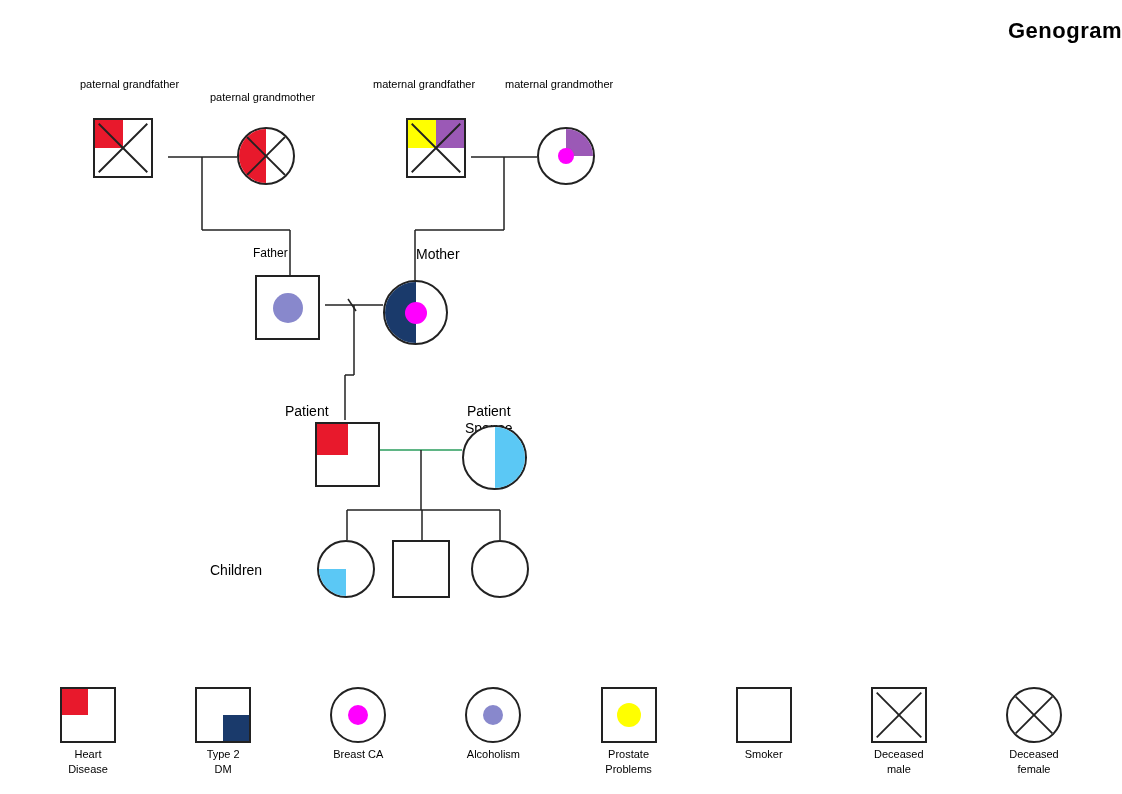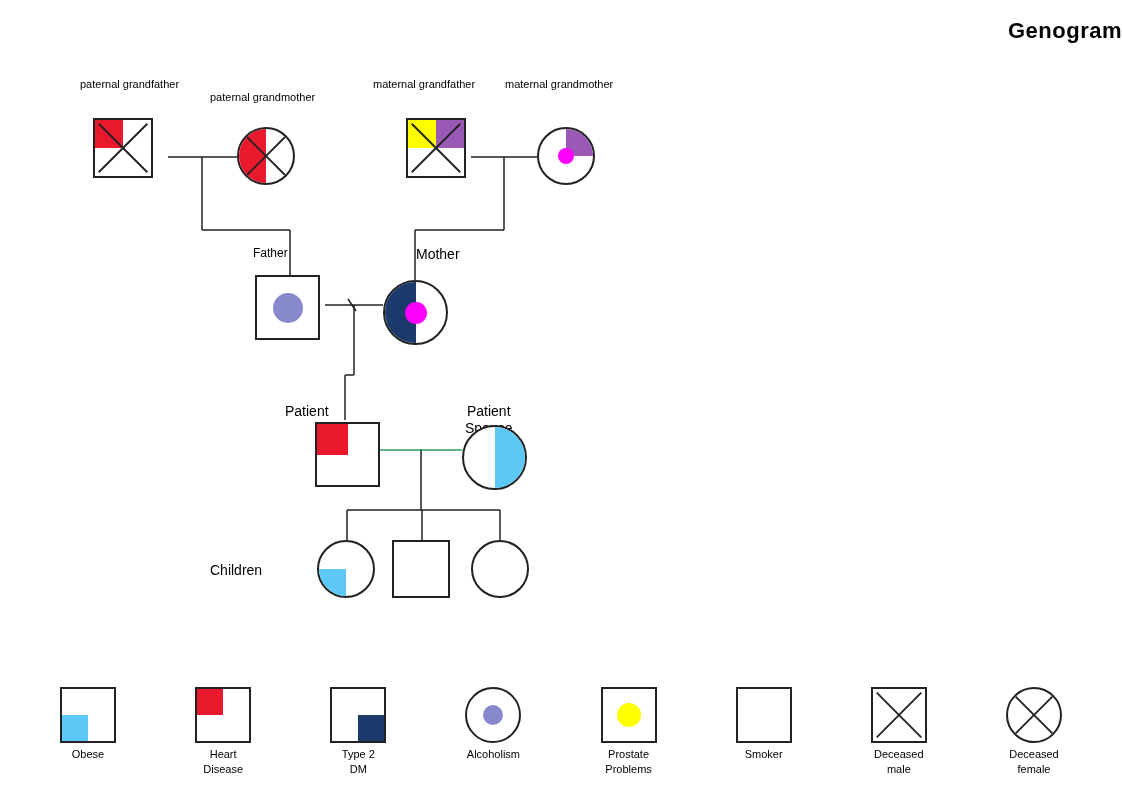--- a/index.html
+++ b/index.html
@@ -208,42 +208,42 @@
 </div>
 
 <div style="position:absolute;top:540px;left:392px;width:58px;height:58px;" class="sq">
 </div>
 
 <div style="position:absolute;top:540px;left:471px;width:58px;height:58px;" class="ci">
 </div>
 
 <div class="legend">
 
-  <div class="legend-item">
-    <div class="sq" style="width:56px;height:56px;">
-      <div class="quad-bl" style="background:#5bc8f5;"></div>
-    </div>
-    <div class="lbl">Obese</div>
-  </div>
 
   <div class="legend-item">
     <div class="sq" style="width:56px;height:56px;">
       <div class="quad-tl" style="background:#e8192c;"></div>
     </div>
     <div class="lbl">Heart<br>Disease</div>
   </div>
 
 
   <div class="legend-item">
     <div class="sq" style="width:56px;height:56px;">
       <div class="quad-br" style="background:#1a3a6b;"></div>
     </div>
     <div class="lbl">Type 2<br>DM</div>
   </div>
 
+  <div class="legend-item">
+    <div class="ci" style="width:56px;height:56px;">
+      <div class="dot" style="width:20px;height:20px;background:#ff00ff;top:50%;left:50%;transform:translate(-50%,-50%);"></div>
+    </div>
+    <div class="lbl">Breast CA</div>
+  </div>
 
   <div class="legend-item">
     <div class="ci" style="width:56px;height:56px;">
       <div class="dot" style="width:20px;height:20px;background:#8888cc;top:50%;left:50%;transform:translate(-50%,-50%);"></div>
     </div>
     <div class="lbl">Alcoholism</div>
   </div>
 
   <div class="legend-item">
     <div class="sq" style="width:56px;height:56px;">

